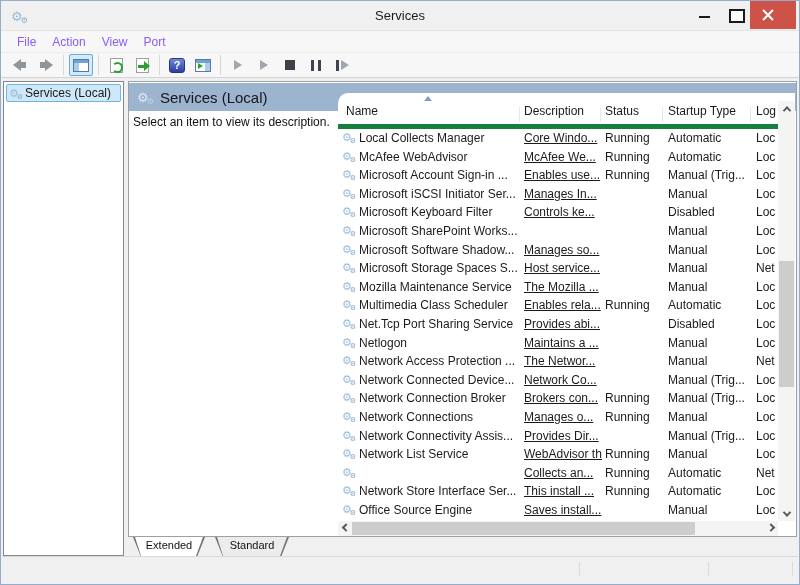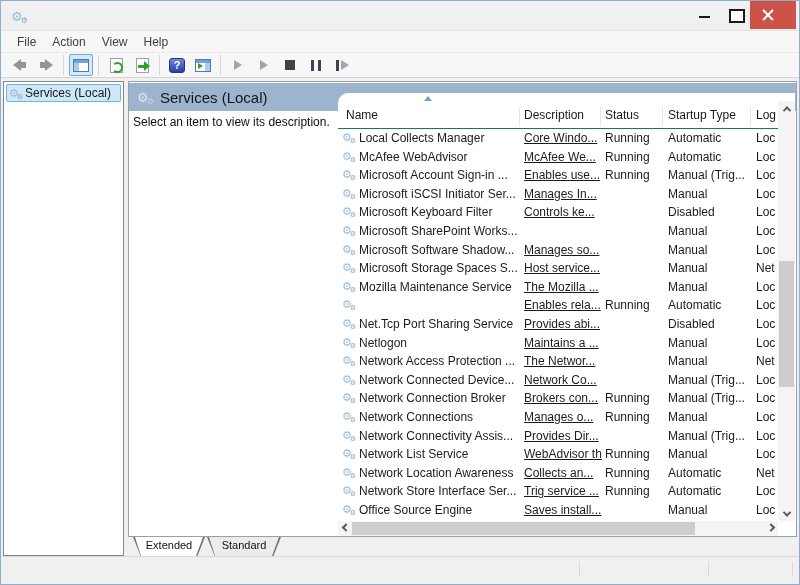--- a/index.html
+++ b/index.html
@@ -21,21 +21,21 @@
   .cap-btn { width:30px; height:28px; position:relative; }
   .btn-min::before { content:""; position:absolute; left:9px; top:15px; width:11px; height:2px; background:#1a1a1a; }
   .btn-max::before { content:""; position:absolute; left:9px; top:8px; width:12px; height:10px; border:2px solid #1a1a1a; background:#fff; }
   .btn-close { width:46px; background:#cd5349; }
   .btn-close::before, .btn-close::after { content:""; position:absolute; left:17px; top:7px; width:2px; height:14px; background:#fff; }
   .btn-close::before { transform:rotate(45deg); }
   .btn-close::after { transform:rotate(-45deg); }
 
   
   .menubar { position:absolute; left:0; top:30px; right:0; height:22px; background:#f7f7f7; border-bottom:1px solid #ececec; display:flex; align-items:center; padding-left:8px; }
-  .menu-item { font-size:12px; padding:2px 8px; color:#404040; }
+  .menu-item { font-size:12px; padding:2px 8px; color:#8b5cf6; }
 
   
   .toolbar { position:absolute; left:0; top:52px; right:0; height:25px; background:#f7f7f7; border-bottom:1px solid #d4d4d4; display:flex; align-items:center; padding-left:6px; }
   .tb-btn { width:24px; height:22px; display:flex; align-items:center; justify-content:center; position:relative; border-radius:2px; margin:0 1px; }
   .tb-btn.active { background:#d2eafc; border:1px solid #6aabdd; }
   .tb-sep { width:1px; height:20px; background:#d8d8d8; margin:0 4px; }
   .g-back, .g-forward { position:relative; width:14px; height:12px; }
   .g-back::before { content:""; position:absolute; left:0; top:0; border-top:6px solid transparent; border-bottom:6px solid transparent; border-right:8px solid #8e959b; }
   .g-back::after { content:""; position:absolute; left:7px; top:3px; width:6px; height:6px; background:#8e959b; }
   .g-forward::before { content:""; position:absolute; right:0; top:0; border-top:6px solid transparent; border-bottom:6px solid transparent; border-left:8px solid #8e959b; }
@@ -63,21 +63,21 @@
   .tree-panel { position:absolute; left:2px; top:3px; width:121px; bottom:2px; background:#fff; border:1px solid #828790; }
   .tree-item { display:flex; align-items:center; gap:3px; margin:2px; padding:1px 2px; background:#cfe8f8; border:1px solid #70b5e2; border-radius:2px; font-size:12px; white-space:nowrap; overflow:hidden; }
 
   .content-panel { position:absolute; left:127px; top:3px; right:2px; height:456px; background:#fff; border:1px solid #9ba0a6; overflow:hidden; }
   .band { position:absolute; left:0; right:0; top:1px; height:28px; background:#9cb4ce; }
   .band-title { position:absolute; left:8px; top:6px; display:flex; align-items:center; gap:8px; font-size:15px; color:#15151e; }
   .desc-prompt { position:absolute; left:4px; top:33px; width:200px; font-size:12px; color:#101010; }
 
   
   .list-panel { position:absolute; left:209px; top:11px; right:1px; bottom:0; background:#fff; border-top-left-radius:10px; }
-  .list-header { position:absolute; left:0; top:0; right:17px; height:36px; border-bottom:1px solid #15803d; }
+  .list-header { position:absolute; left:0; top:0; right:17px; height:36px; border-bottom:5px solid #15803d; }
   .hcol { position:absolute; bottom:6px; font-size:12px; color:#1a1a1a; white-space:nowrap; }
   .hc0{left:8px;} .hc1{left:186px;} .hc2{left:267px;} .hc3{left:330px;} .hc4{left:418px;}
   .hsep { position:absolute; top:14px; bottom:2px; width:1px; background:#e7e7e7; }
   .hs0{left:181px;} .hs1{left:262px;} .hs2{left:324px;} .hs3{left:412px;}
   .sort-asc { position:absolute; left:86px; top:3px; width:0; height:0; border-left:4px solid transparent; border-right:4px solid transparent; border-bottom:5px solid #7ba1c6; }
   .rows { position:absolute; left:0; top:36px; right:17px; bottom:15px; overflow:hidden; }
   .svc-row { position:relative; height:18.6px; line-height:18.6px; font-size:12px; white-space:nowrap; }
   .svc-row .gear.small { position:absolute; left:4px; top:3px; }
   .cell { position:absolute; top:0; overflow:hidden; text-overflow:clip; }
   .c-name{left:21px;width:159px;} .c-desc{left:186px;width:78px;text-decoration:underline;} .c-status{left:267px;width:58px;} .c-startup{left:330px;width:84px;} .c-log{left:418px;width:42px;}
@@ -88,49 +88,50 @@
   .sb-arrow { position:absolute; display:flex; align-items:center; justify-content:center; }
   .vscroll .sb-arrow { left:0; width:17px; height:15px; }
   .hscroll .sb-arrow { top:0; height:15px; width:15px; }
   .chev { width:6px; height:6px; border-left:2px solid #5a5a5a; border-top:2px solid #5a5a5a; }
   .chev-up{transform:rotate(45deg) translate(1px,1px);} .chev-down{transform:rotate(225deg) translate(1px,1px);}
   .chev-left{transform:rotate(-45deg) translate(1px,-1px);} .chev-right{transform:rotate(135deg) translate(-1px,1px);}
   .v-thumb { position:absolute; left:1px; right:1px; top:38%; height:30%; background:#cdcdcd; }
   .h-thumb { position:absolute; top:1px; bottom:1px; left:14px; width:78%; background:#cdcdcd; }
 
   
-  .tabsbar { position:absolute; left:127px; top:459px; height:20px; display:flex; gap:2px; padding-left:5px; }
+  .tabsbar { position:absolute; left:127px; top:459px; height:20px; display:flex; gap:10px; padding-left:5px; }
   .tab { position:relative; height:20px; clip-path:polygon(0 0,100% 0,calc(100% - 8px) 100%,8px 100%); background:#6f747a; }
   .tab-inner { position:absolute; inset:0 1px 1px 1px; clip-path:polygon(1px 0,calc(100% - 1px) 0,calc(100% - 8px) 100%,7px 100%); background:#ececec; font-size:11px; text-align:center; line-height:17px; color:#111; }
   .tab.active .tab-inner { background:#fff; }
   .tab-extended { width:72px; } .tab-standard { width:74px; }
 
   
   .statusbar { position:absolute; left:1px; right:1px; bottom:1px; height:27px; background:#f0f0f0; border-top:1px solid #d9d9d9; }
   .sb-sep { position:absolute; top:5px; bottom:7px; width:1px; background:#dadada; }
 </style>
 </head>
 <body>
 
 <div class="window">
 
   <div class="titlebar">
     <span class="app-gear gear"></span>
+    <div class="title-text">Services</div>
     <div class="caption-btns">
       <div class="cap-btn btn-min"></div>
       <div class="cap-btn btn-max"></div>
       <div class="cap-btn btn-close"></div>
     </div>
   </div>
 
   <div class="menubar">
       <span class="menu-item">File</span>
       <span class="menu-item">Action</span>
       <span class="menu-item">View</span>
-      <span class="menu-item">Help</span>
+      <span class="menu-item">Port</span>
     </div>
 
   <div class="toolbar">
       <div class="tb-btn">
         <span class="g-back"></span>
       </div>
       <div class="tb-btn">
         <span class="g-forward"></span>
       </div>
       <div class="tb-sep"></div>
@@ -269,20 +270,21 @@
             <div class="svc-row">
               <span class="gear small"></span>
               <span class="cell c-name">Mozilla Maintenance Service</span>
               <span class="cell c-desc">The Mozilla ...</span>
               <span class="cell c-status"></span>
               <span class="cell c-startup">Manual</span>
               <span class="cell c-log">Loc</span>
             </div>
             <div class="svc-row">
               <span class="gear small"></span>
+              <span class="cell c-name">Multimedia Class Scheduler</span>
               <span class="cell c-desc">Enables rela...</span>
               <span class="cell c-status">Running</span>
               <span class="cell c-startup">Automatic</span>
               <span class="cell c-log">Loc</span>
             </div>
             <div class="svc-row">
               <span class="gear small"></span>
               <span class="cell c-name">Net.Tcp Port Sharing Service</span>
               <span class="cell c-desc">Provides abi...</span>
               <span class="cell c-status"></span>
@@ -340,30 +342,29 @@
             <div class="svc-row">
               <span class="gear small"></span>
               <span class="cell c-name">Network List Service</span>
               <span class="cell c-desc">WebAdvisor th...</span>
               <span class="cell c-status">Running</span>
               <span class="cell c-startup">Manual</span>
               <span class="cell c-log">Loc</span>
             </div>
             <div class="svc-row">
               <span class="gear small"></span>
-              <span class="cell c-name">Network Location Awareness</span>
               <span class="cell c-desc">Collects an...</span>
               <span class="cell c-status">Running</span>
               <span class="cell c-startup">Automatic</span>
               <span class="cell c-log">Net</span>
             </div>
             <div class="svc-row">
               <span class="gear small"></span>
               <span class="cell c-name">Network Store Interface Ser...</span>
-              <span class="cell c-desc">Trig service ...</span>
+              <span class="cell c-desc">This install ...</span>
               <span class="cell c-status">Running</span>
               <span class="cell c-startup">Automatic</span>
               <span class="cell c-log">Loc</span>
             </div>
             <div class="svc-row">
               <span class="gear small"></span>
               <span class="cell c-name">Office Source Engine</span>
               <span class="cell c-desc">Saves install...</span>
               <span class="cell c-status"></span>
               <span class="cell c-startup">Manual</span>

